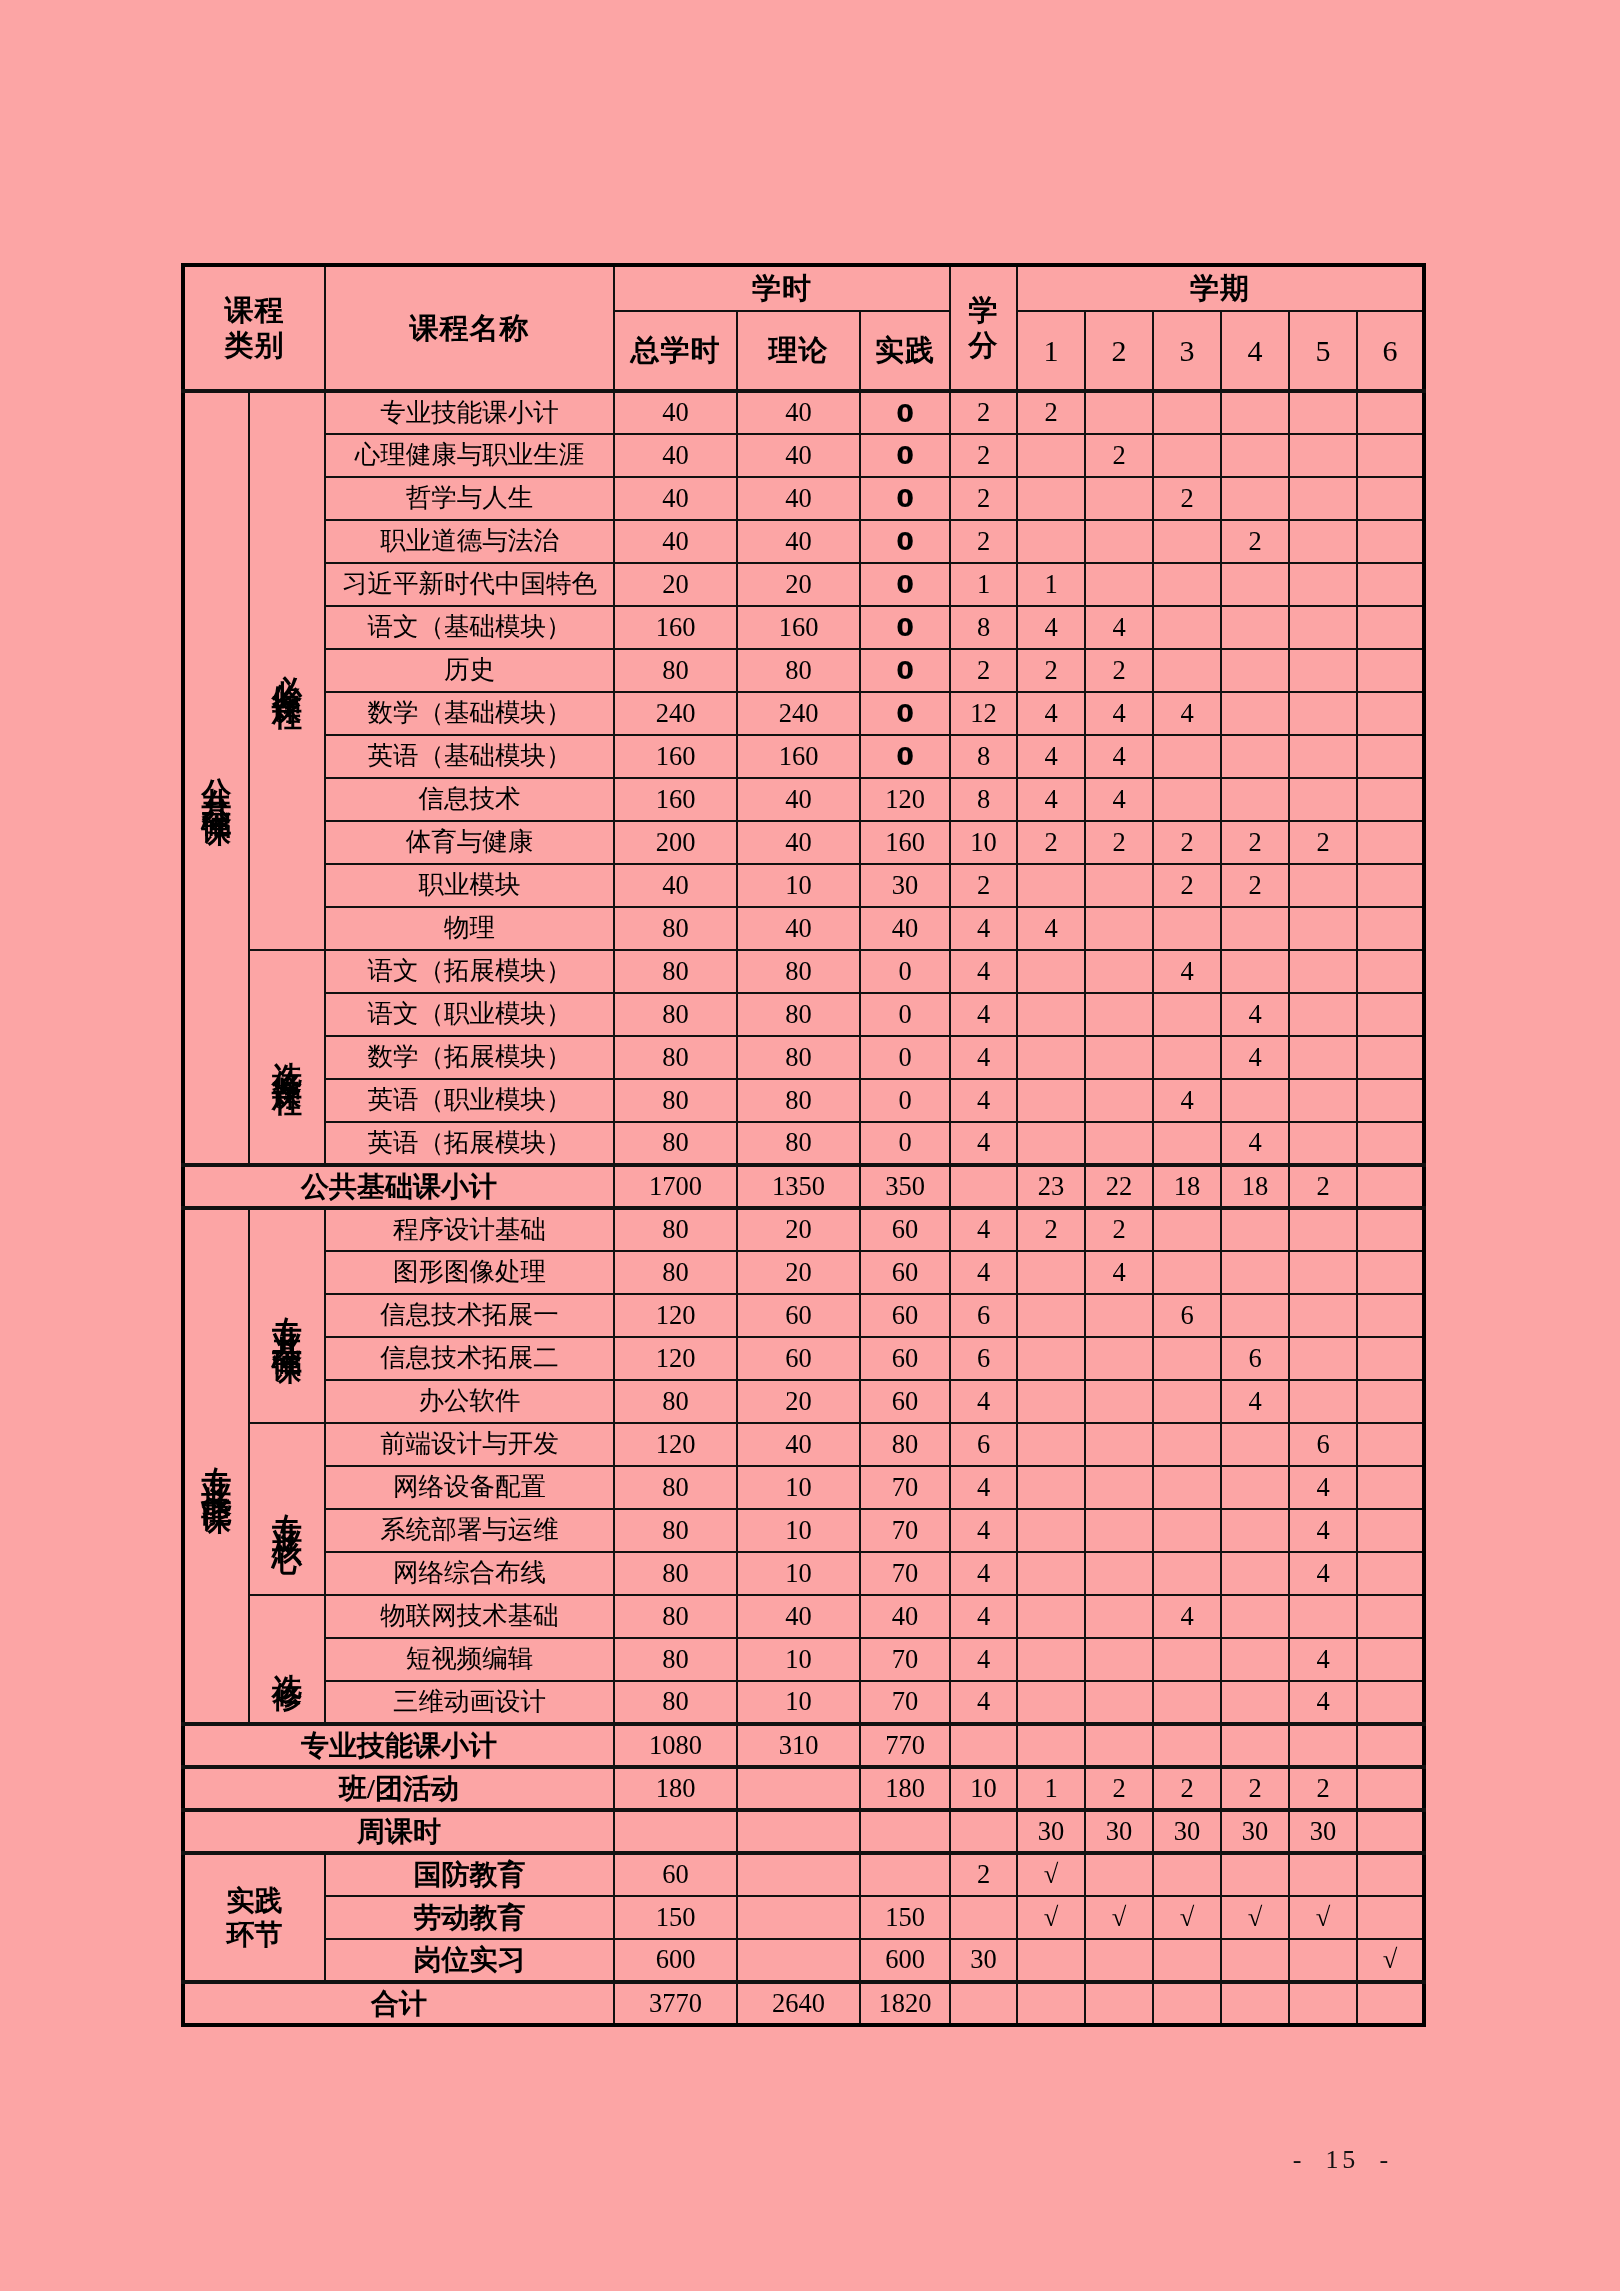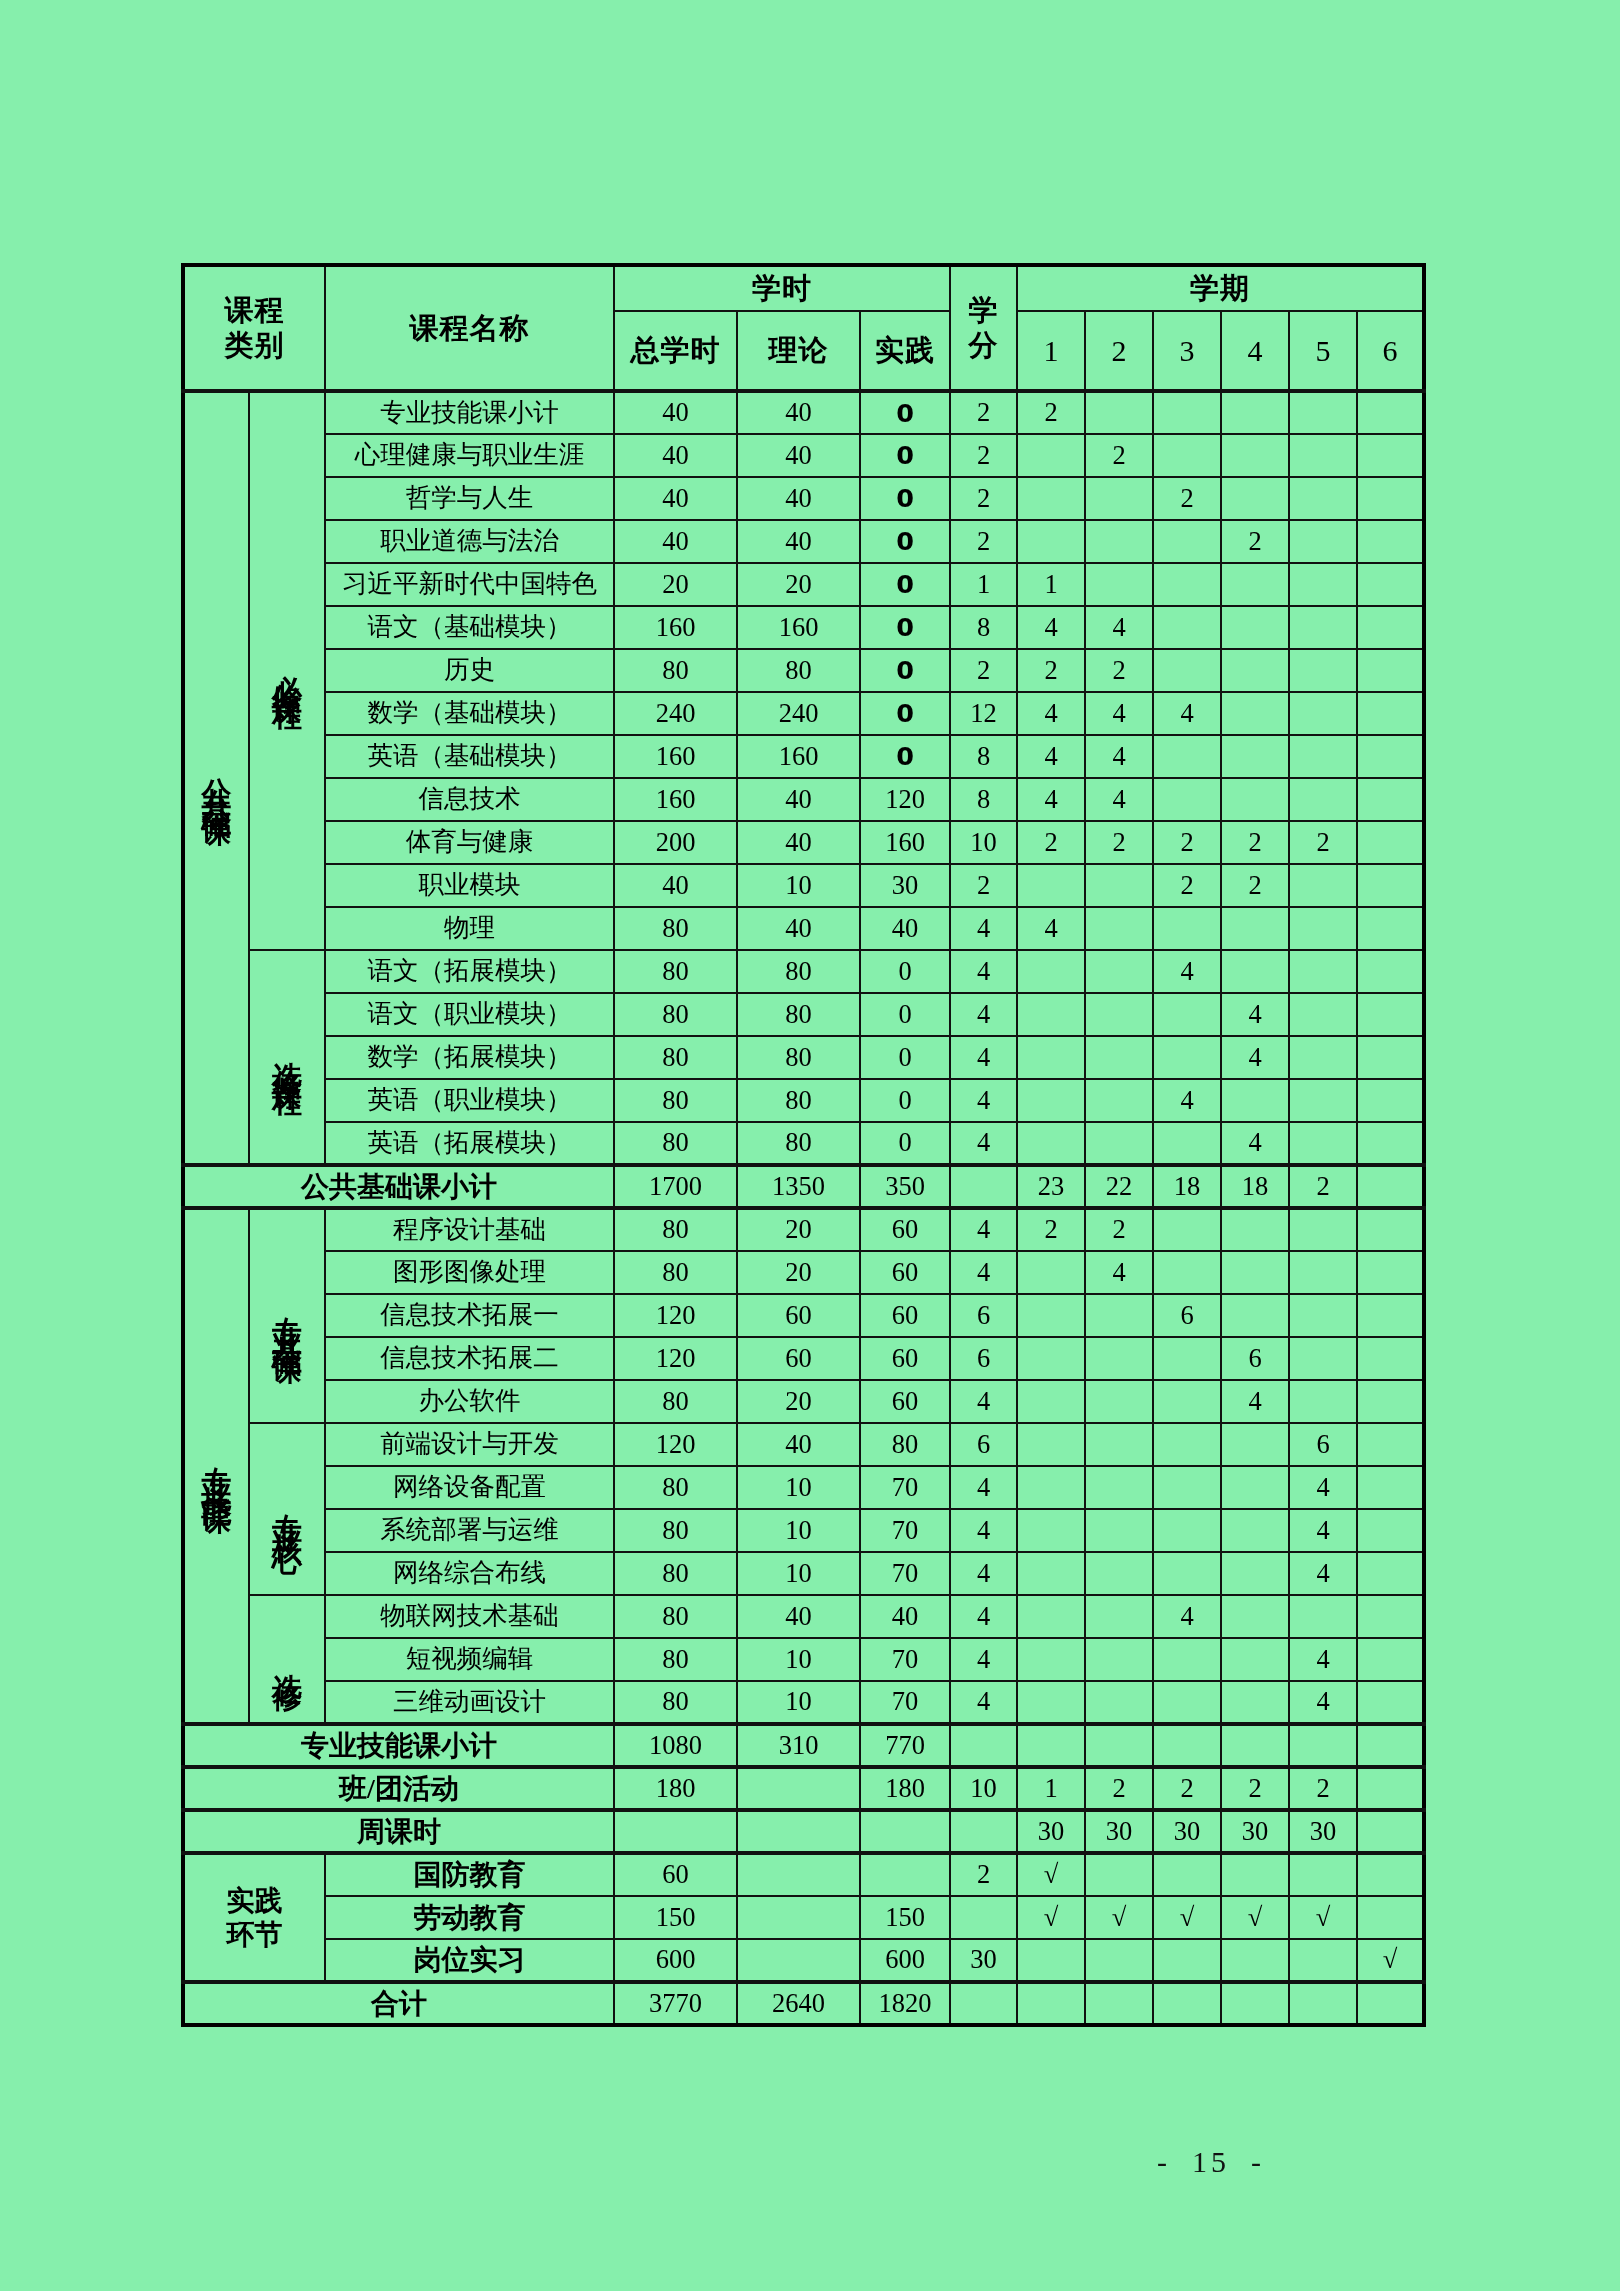--- a/index.html
+++ b/index.html
@@ -1,19 +1,19 @@
 <!DOCTYPE html>
 <html><head>
 <meta charset="utf-8">
 <style>
   html,body{margin:0;padding:0;background:#888;}
   .page{
     position:relative;
     width:1620px;height:2292px;
-    background:#86efac;
+    background:#fca5a5;
     font-family:"Liberation Serif","DejaVu Serif",serif;
     color:#000;
     overflow:hidden;
   }
   table.curriculum{
     position:absolute;
     left:181px;top:263px;
     width:1238px;
     border-collapse:collapse;
     table-layout:fixed;
@@ -47,22 +47,22 @@
   }
   td.zb{
     font-family:"DejaVu Sans","Liberation Sans",sans-serif;
     font-weight:700;
     font-size:25.5px;
   }
   .page-number{
     position:absolute;
     left:1157px;top:2145px;
     width:235px;
-    text-align:left;
-    font-size:30px;
+    text-align:right;
+    font-size:26px;
     letter-spacing:3.9px;
     word-spacing:9.8px;
     color:#111;
   }
 </style>
 </head>
 <body>
 
 <div class="page">
   <table class="curriculum">

